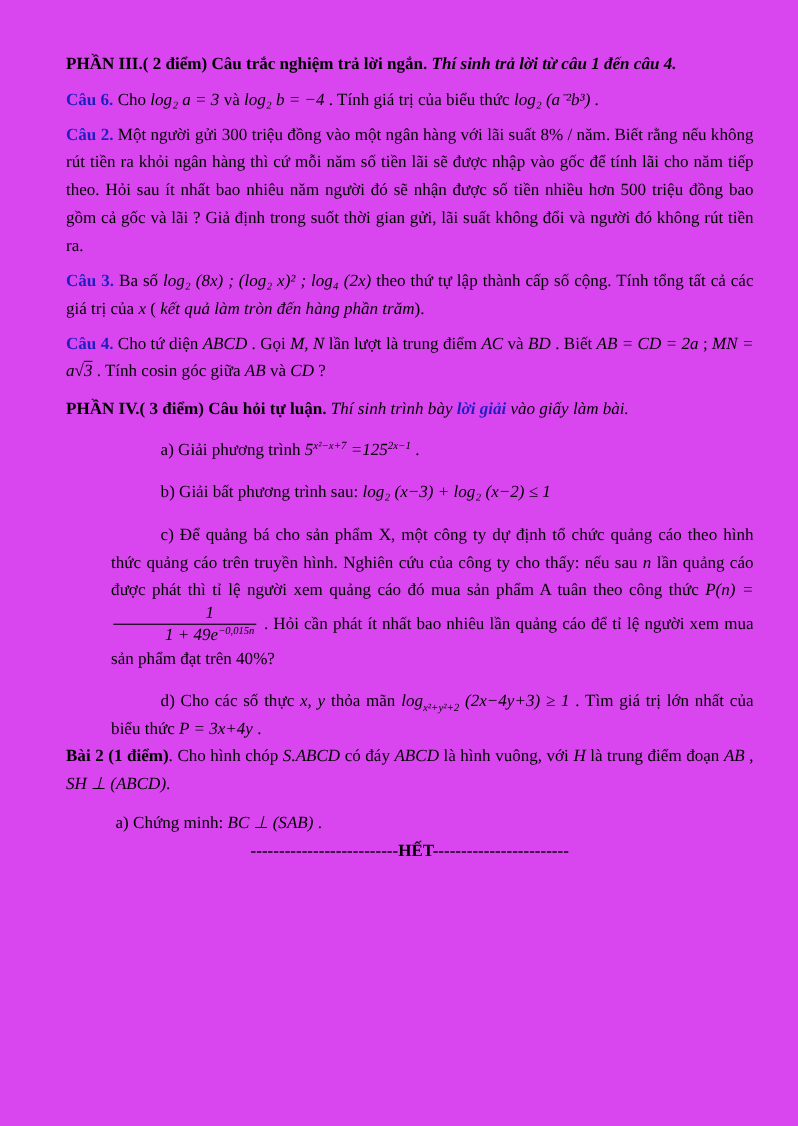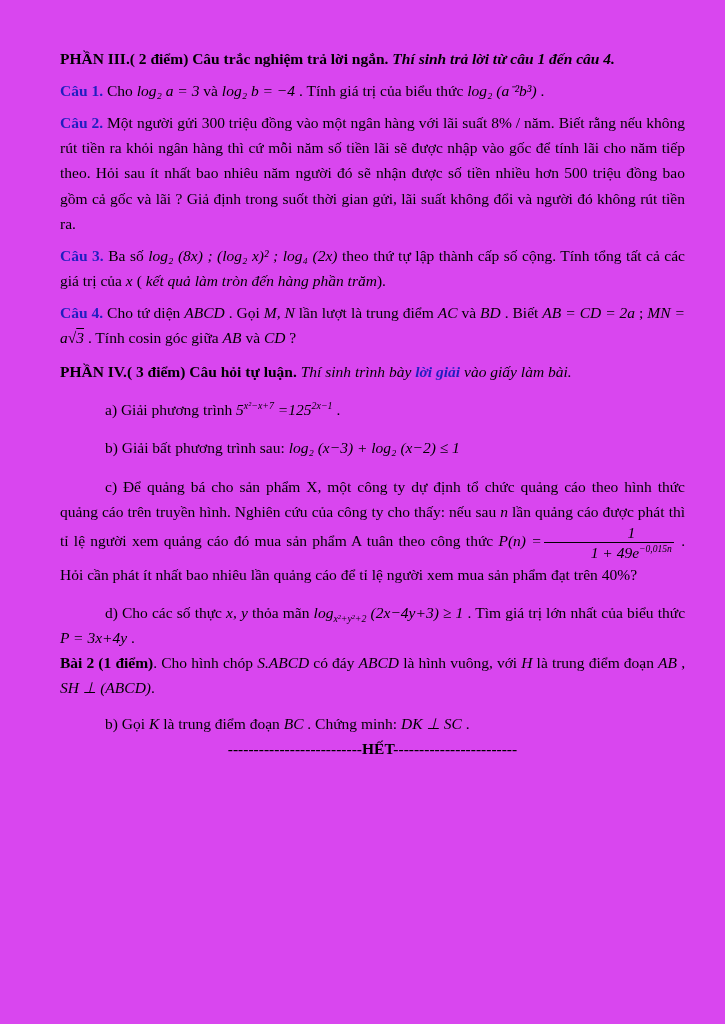--- a/index.html
+++ b/index.html
@@ -17,21 +17,21 @@
   .content { padding: 46px 40px 0 60px; }
   p { margin: 0; line-height: 1.62; text-align: justify; }
   .b  { font-weight: bold; }
   .i  { font-style: italic; }
   .bi { font-weight: bold; font-style: italic; }
   .blue { color: #1f1fbf; }
   .math { font-style: italic; }
   .q { margin-top: 7px; }
   .h4 { margin-top: 9px; }
   .bai-title { margin-top: 16px; font-weight: bold; }
-  .item { margin-top: 13px; text-indent: 45px; }
+  .item { margin-top: 13px; text-indent: 45px; margin-left: 41px; }
   .bai2-item { margin-top: 11px; text-indent: 45px; }
   .bai2-para { }
   sup.exp {
     font-size: 64%;
     font-style: italic;
     vertical-align: super;
     line-height: 0;
   }
   sub.idx {
     font-size: 64%;
@@ -58,40 +58,40 @@
   }
 </style>
 </head>
 <body>
 
 <div class="page">
   <div class="content">
 
     <p><span class="b">PHẦN III.( 2 điểm)  Câu trắc nghiệm trả lời ngắn. </span><span class="bi">Thí sinh trả lời từ câu 1 đến câu 4.</span></p>
 
-    <p class="q"><span class="b blue">Câu 1.</span><span> Cho </span><span class="math">log₂ a = 3</span><span> và </span><span class="math">log₂ b = −4</span><span> . Tính giá trị của biểu thức </span><span class="math">log₂ (a⁻²b³)</span><span> .</span></p>
+    <p class="q"><span class="b blue">Câu 6.</span><span> Cho </span><span class="math">log₂ a = 3</span><span> và </span><span class="math">log₂ b = −4</span><span> . Tính giá trị của biểu thức </span><span class="math">log₂ (a⁻²b³)</span><span> .</span></p>
 
     <p class="q"><span class="b blue">Câu 2.</span><span> Một người gửi 300 triệu đồng vào một ngân hàng với lãi suất 8% / năm. Biết rằng nếu không rút tiền ra khỏi ngân hàng thì cứ mỗi năm số tiền lãi sẽ được nhập vào gốc để tính lãi cho năm tiếp theo. Hỏi sau ít nhất bao nhiêu năm người đó sẽ nhận được số tiền nhiều hơn 500 triệu đồng bao gồm cả gốc và lãi ? Giả định trong suốt thời gian gửi, lãi suất không đổi và người đó không rút tiền ra.</span></p>
 
     <p class="q"><span class="b blue">Câu 3.</span><span> Ba số </span><span class="math">log₂ (8x) ; (log₂ x)² ; log₄ (2x)</span><span> theo thứ tự lập thành cấp số cộng. Tính tổng tất cả các giá trị của </span><span class="math">x</span><span> ( </span><span class="i">kết quả làm tròn đến hàng phần trăm</span><span>).</span></p>
 
     <p class="q"><span class="b blue">Câu 4.</span><span> Cho tứ diện </span><span class="math">ABCD</span><span> . Gọi </span><span class="math">M, N</span><span> lần lượt là trung điểm </span><span class="math">AC</span><span> và </span><span class="math">BD</span><span> . Biết </span><span class="math">AB = CD = 2a</span><span> ; </span><span class="math">MN = a</span><span class="sqrt-sign">√</span><span class="rad">3</span><span> . Tính cosin góc giữa </span><span class="math">AB</span><span> và </span><span class="math">CD</span><span> ?</span></p>
 
     <p class="h4"><span class="b">PHẦN IV.( 3 điểm)  Câu hỏi tự luận. </span><span class="i">Thí sinh trình bày </span><span class="bi blue">lời giải</span><span class="i"> vào giấy làm bài.</span></p>
 
 
     <p class="item"><span>a)  Giải phương trình </span><span class="math">5</span><sup class="exp">x²−x+7</sup><span class="math"> =125</span><sup class="exp">2x−1</sup><span> .</span></p>
 
     <p class="item"><span>b)  Giải bất phương trình sau: </span><span class="math">log₂ (x−3) + log₂ (x−2) ≤ 1</span></p>
 
     <p class="item"><span>c)  Để quảng bá cho sản phẩm X, một công ty dự định tổ chức quảng cáo theo hình thức quảng cáo trên truyền hình. Nghiên cứu của công ty cho thấy: nếu sau </span><span class="math">n</span><span> lần quảng cáo được phát thì tỉ lệ người xem quảng cáo đó mua sản phẩm A tuân theo công thức </span><span class="math">P(n) =</span><span class="frac"><span class="num">1</span><span class="den"><span>1 + 49e</span><sup>−0,015n</sup></span></span><span> . Hỏi cần phát ít nhất bao nhiêu lần quảng cáo để tỉ lệ người xem mua sản phẩm đạt trên 40%?</span></p>
 
     <p class="item"><span>d)  Cho các số thực </span><span class="math">x, y</span><span> thỏa mãn </span><span class="math">log</span><sub class="idx">x²+y²+2</sub><span class="math"> (2x−4y+3) ≥ 1</span><span> . Tìm giá trị lớn nhất của biểu thức </span><span class="math">P = 3x+4y</span><span> .</span></p>
 
     <p class="bai2-para"><span class="b">Bài 2 (1 điểm)</span><span>. Cho hình chóp </span><span class="math">S.ABCD</span><span> có đáy </span><span class="math">ABCD</span><span> là hình vuông, với </span><span class="math">H</span><span> là trung điểm đoạn </span><span class="math">AB</span><span> , </span><span class="math">SH ⊥ (ABCD)</span><span>.</span></p>
 
+    <p class="bai2-item"><span>a) Chứng minh: </span><span class="math">BC ⊥ (SAB)</span><span> .</span></p>
 
-    <p class="bai2-item"><span>b) Gọi </span><span class="math">K</span><span> là trung điểm đoạn </span><span class="math">BC</span><span> . Chứng minh: </span><span class="math">DK ⊥ SC</span><span> .</span></p>
 
     <p class="footer">--------------------------HẾT------------------------</p>
 
   </div>
 </div>
 
 </body></html>

